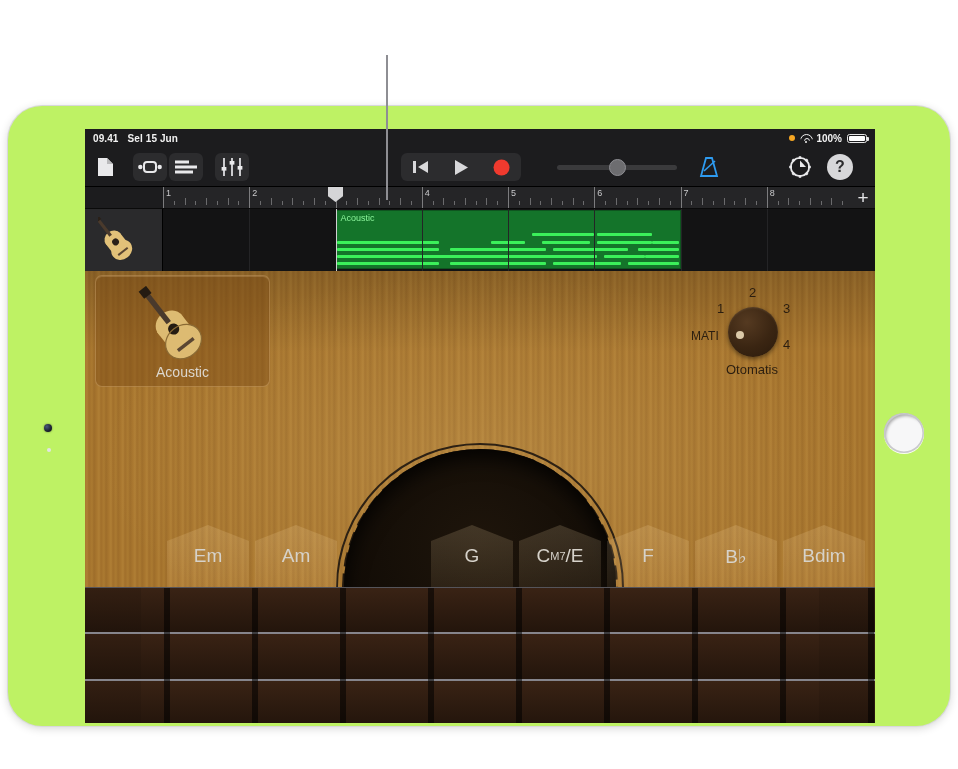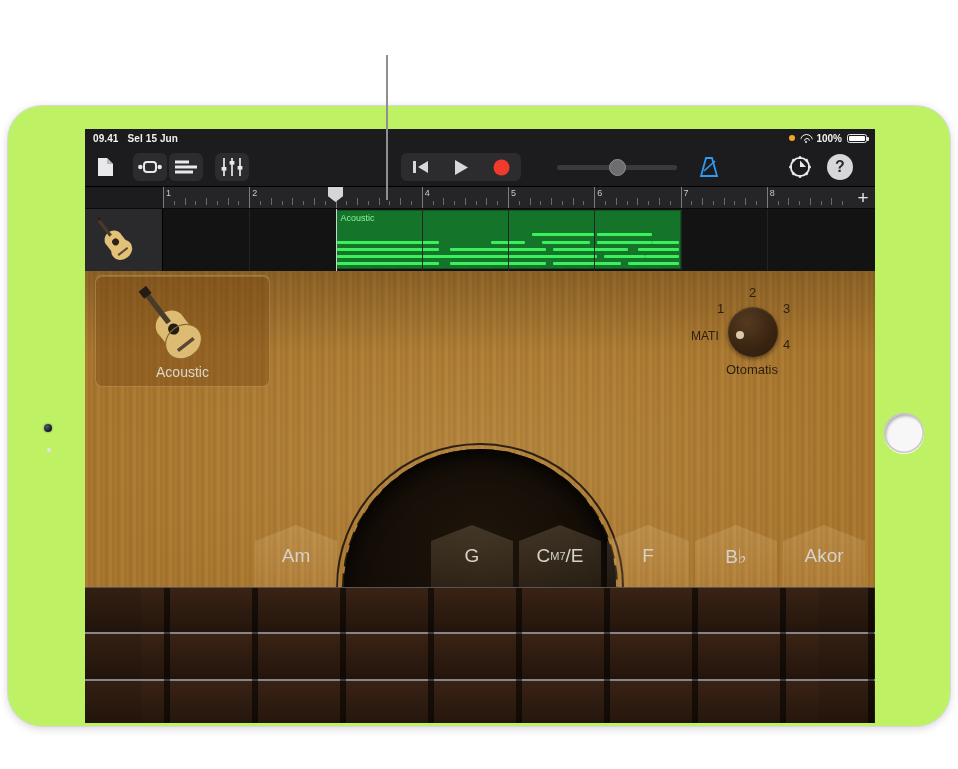--- a/index.html
+++ b/index.html
@@ -540,39 +540,42 @@
         <span class="knob-num" style="left:86px;top:52px">4</span>
         <span id="knob-off">MATI</span>
         <div id="knob">
           <div id="knob-ind"></div>
         </div>
         <div id="knob-cap">Otomatis</div>
       </div>
 
 
       <div id="chordstrip">
+          <div class="chord" style="left: 82px; width: 82px;">
+            <span>Em</span>
+          </div>
           <div class="chord" style="left: 170px; width: 82px;">
             <span>Am</span>
           </div>
           <div class="chord" style="left: 346px; width: 82px;">
             <span>G</span>
           </div>
           <div class="chord" style="left: 434px; width: 82px;">
             <span>C</span>
             <sup>M7</sup>
             <span>/E</span>
           </div>
           <div class="chord" style="left: 522px; width: 82px;">
             <span>F</span>
           </div>
           <div class="chord" style="left: 610px; width: 82px;">
             <span>B♭</span>
           </div>
           <div class="chord" style="left: 698px; width: 82px;">
-            <span>Akor</span>
+            <span>Bdim</span>
           </div>
         </div>
 
       <div id="strings">
         <div id="strings-left-shade"></div>
         <div id="strings-right-shade"></div>
       <div class="string-row" style="top: 0px; height: 46.3333px;"></div>
           <div class="string-row" style="top: 46.3333px; height: 46.3333px;"></div>
           <div class="string-row" style="top: 92.6667px; height: 46.3333px;"></div>
           <div class="col-div" style="left: 79px;"></div>

